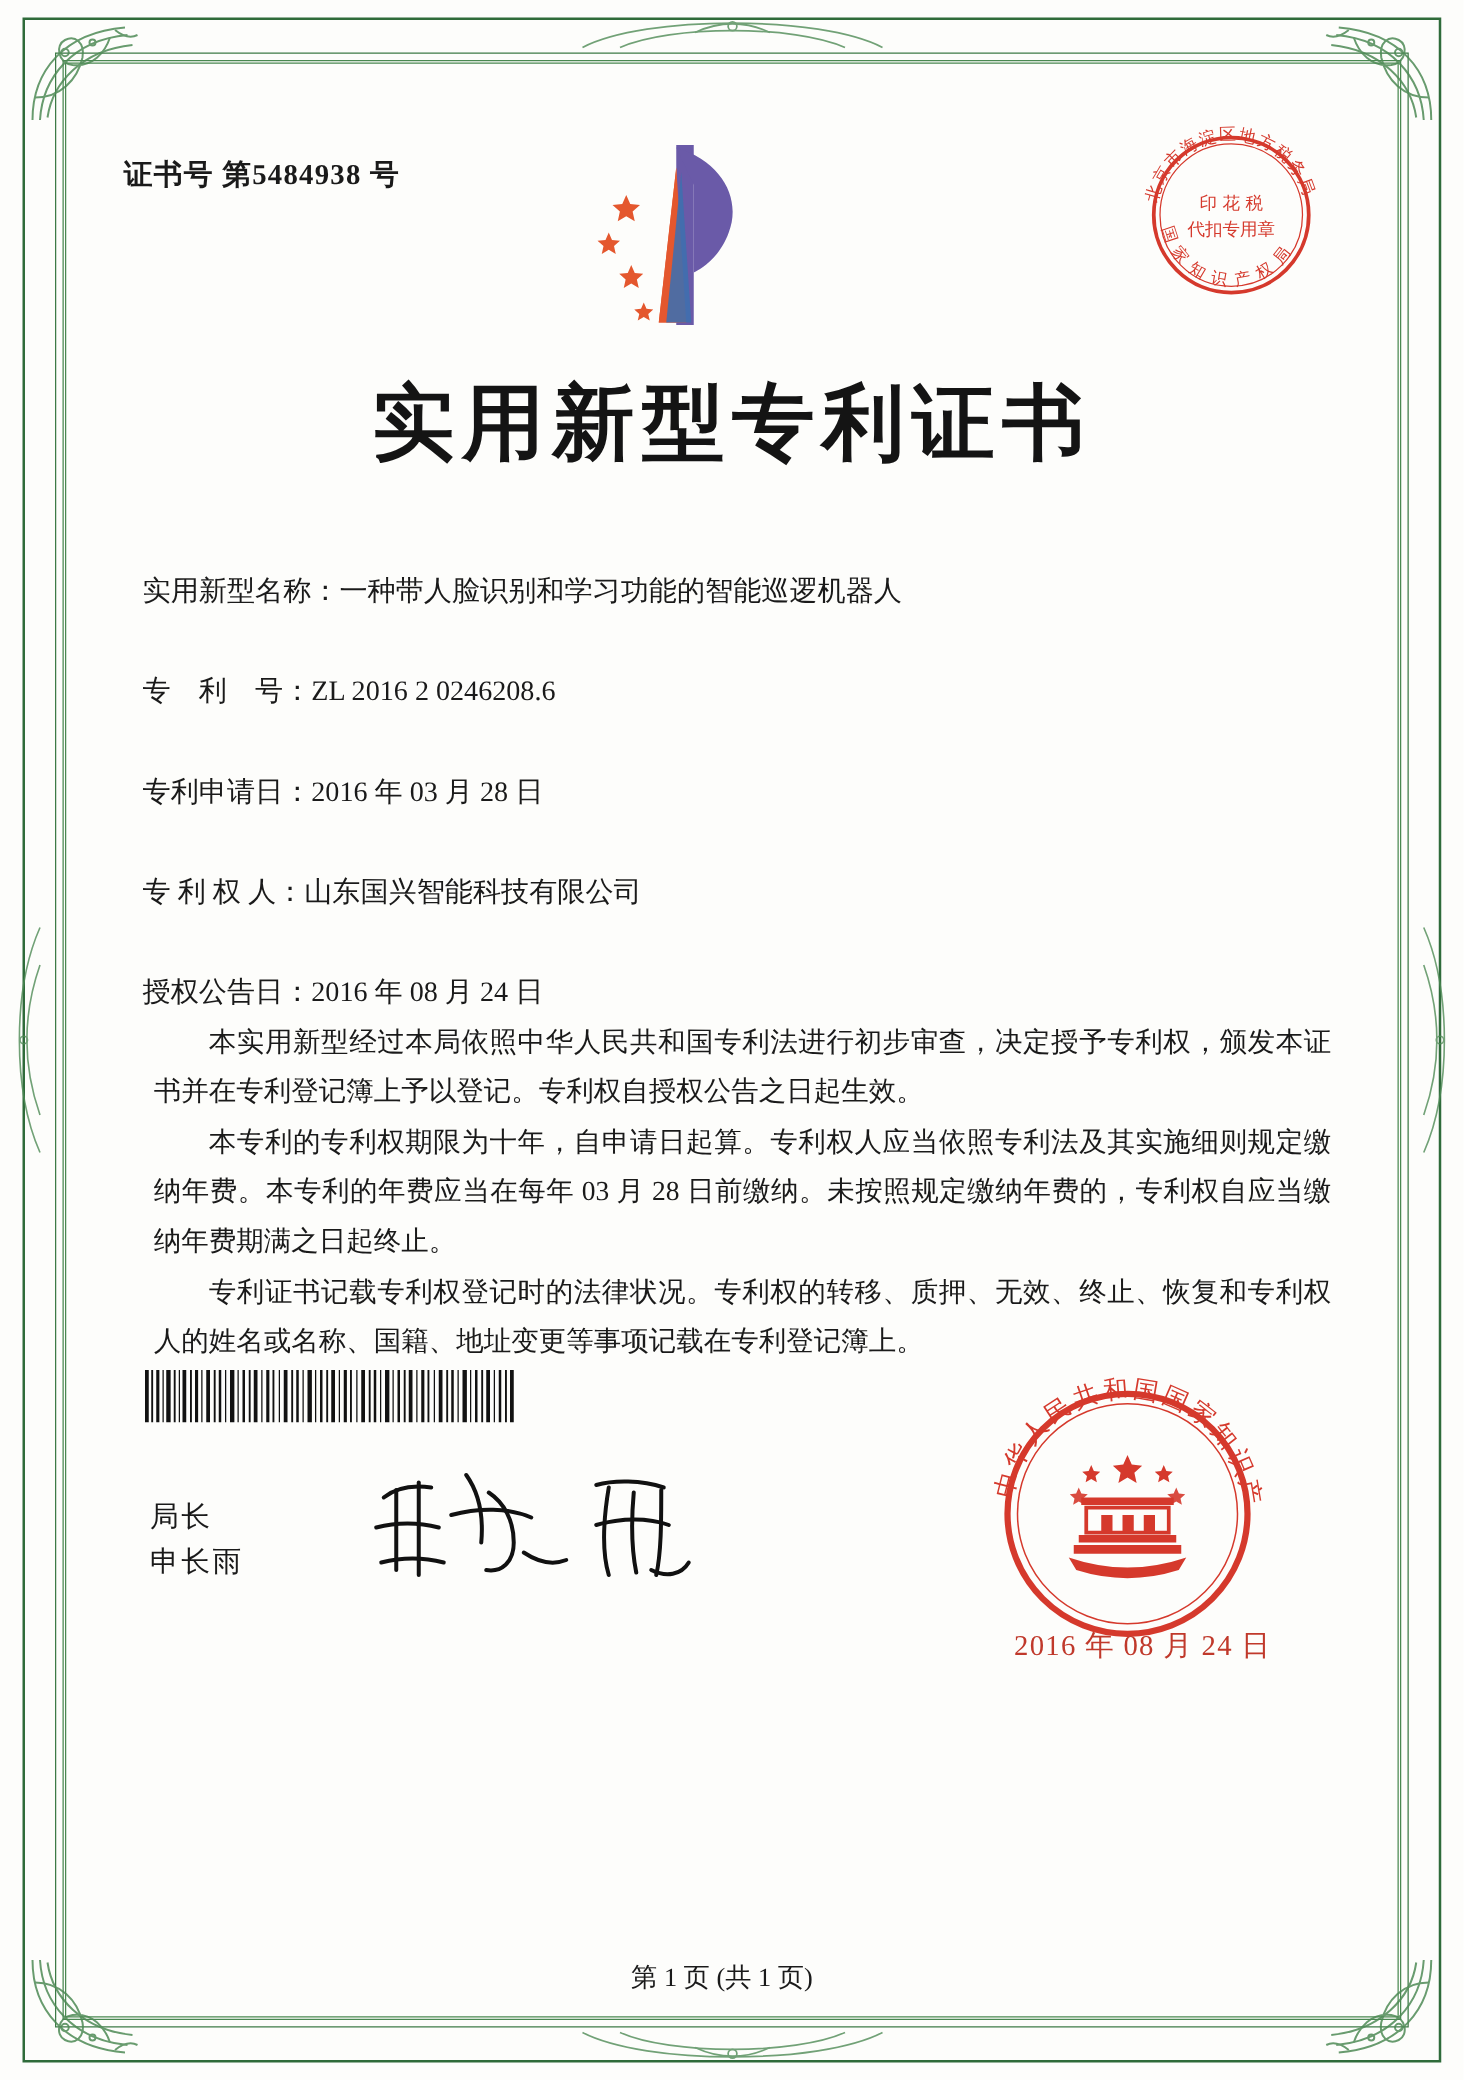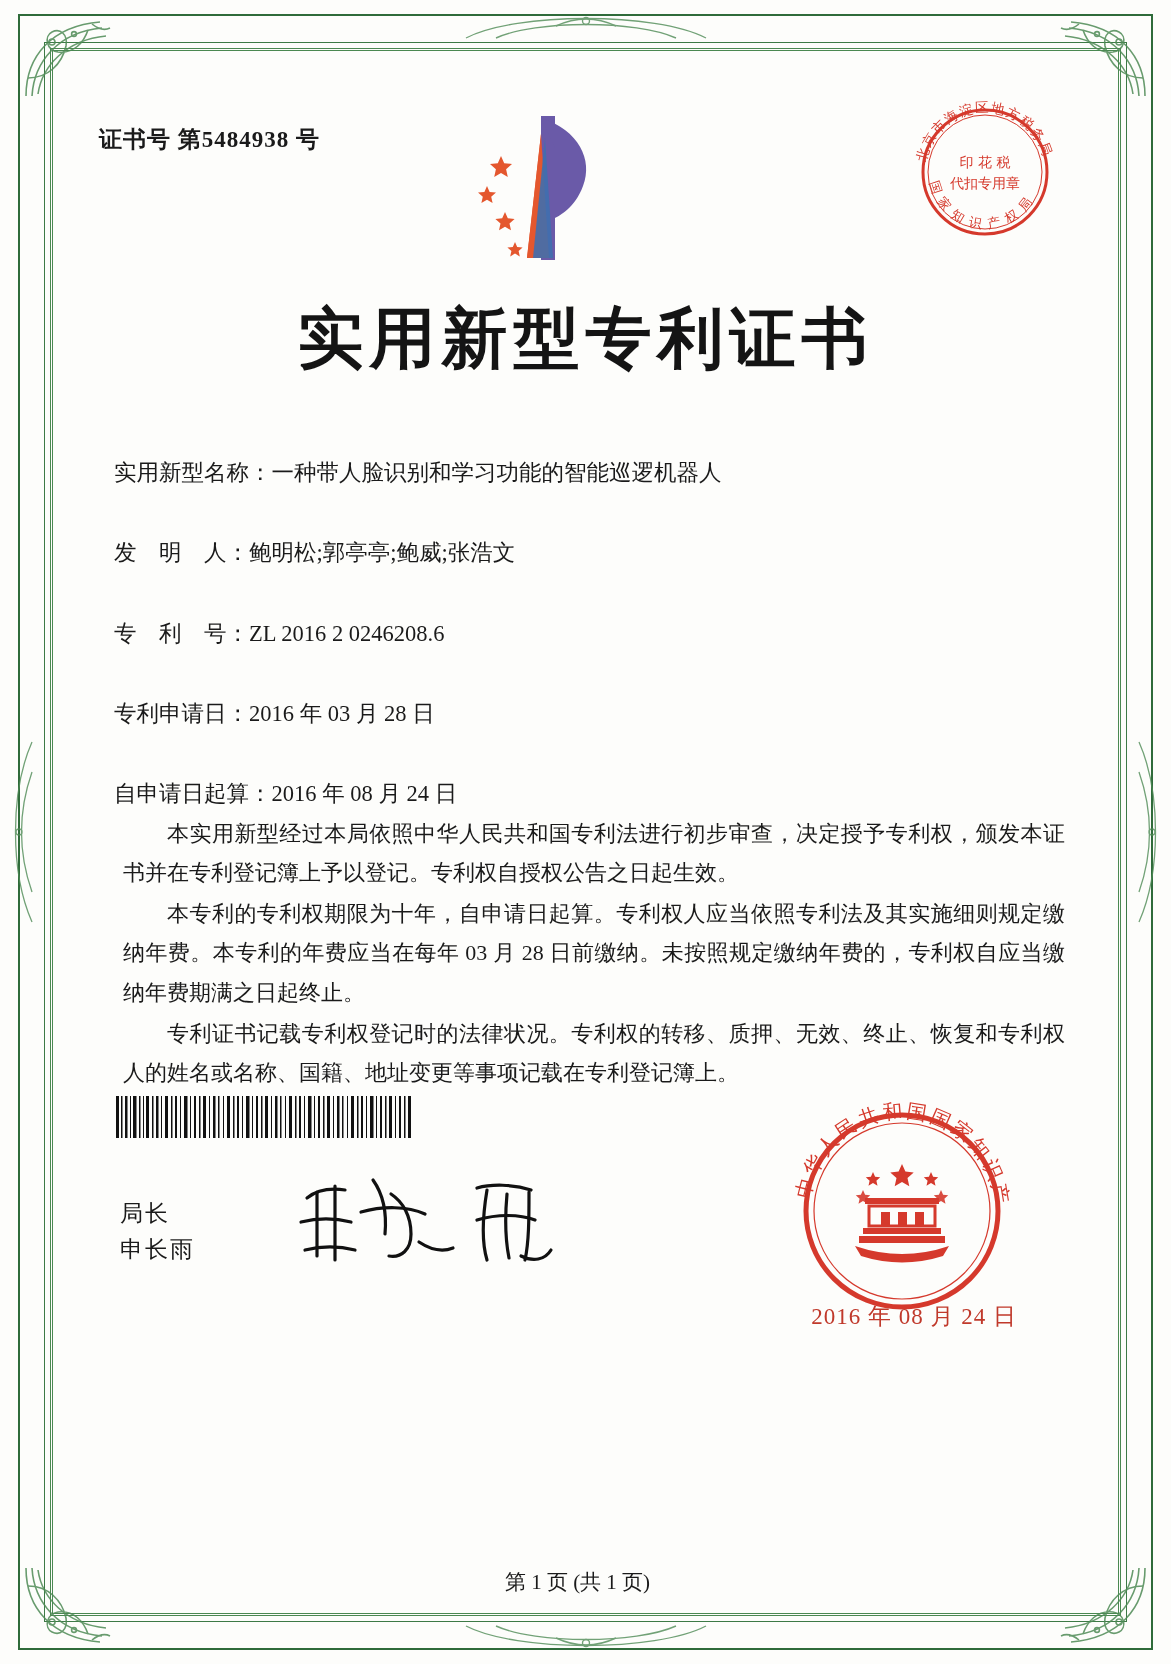--- a/index.html
+++ b/index.html
@@ -324,30 +324,30 @@
       <text x="84" y="100" text-anchor="middle" font-size="14" fill="#d5392c" font-family="'DejaVu Serif',serif">代扣专用章</text>
     </svg>
 
     <div class="title">实用新型专利证书</div>
 
     <div class="fields">
       <div class="field">
         <span class="lbl">实用新型名称：</span><span class="val">一种带人脸识别和学习功能的智能巡逻机器人</span>
       </div>
       <div class="field">
-        <span class="lbl">发　明　人：</span><span class="val">鲍明松;郭亭亭;鲍威;张浩文</span>
-      </div>
-      <div class="field">
         <span class="lbl">专　利　号：</span><span class="val">ZL 2016 2 0246208.6</span>
       </div>
       <div class="field">
         <span class="lbl">专利申请日：</span><span class="val">2016 年 03 月 28 日</span>
       </div>
       <div class="field">
-        <span class="lbl">自申请日起算：</span><span class="val">2016 年 08 月 24 日</span>
+        <span class="lbl">专 利 权 人：</span><span class="val">山东国兴智能科技有限公司</span>
+      </div>
+      <div class="field">
+        <span class="lbl">授权公告日：</span><span class="val">2016 年 08 月 24 日</span>
       </div>
     </div>
 
     <div class="body-text">
       <p>本实用新型经过本局依照中华人民共和国专利法进行初步审查，决定授予专利权，颁发本证书并在专利登记簿上予以登记。专利权自授权公告之日起生效。</p>
       <p>本专利的专利权期限为十年，自申请日起算。专利权人应当依照专利法及其实施细则规定缴纳年费。本专利的年费应当在每年 03 月 28 日前缴纳。未按照规定缴纳年费的，专利权自应当缴纳年费期满之日起终止。</p>
       <p>专利证书记载专利权登记时的法律状况。专利权的转移、质押、无效、终止、恢复和专利权人的姓名或名称、国籍、地址变更等事项记载在专利登记簿上。</p>
     </div>
 
     <svg class="barcode" viewBox="0 0 300 42" preserveAspectRatio="none">

